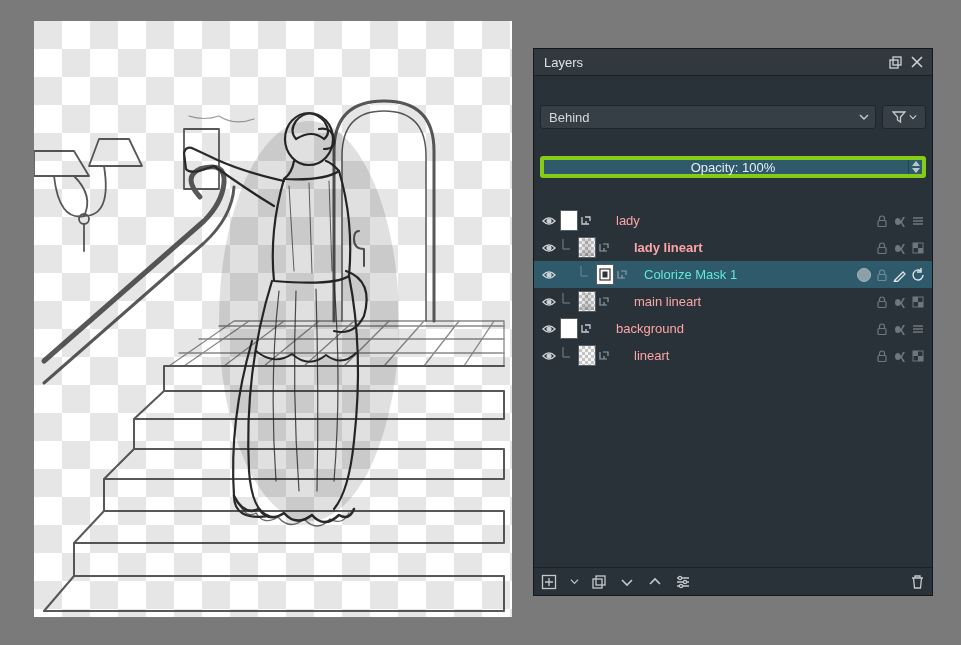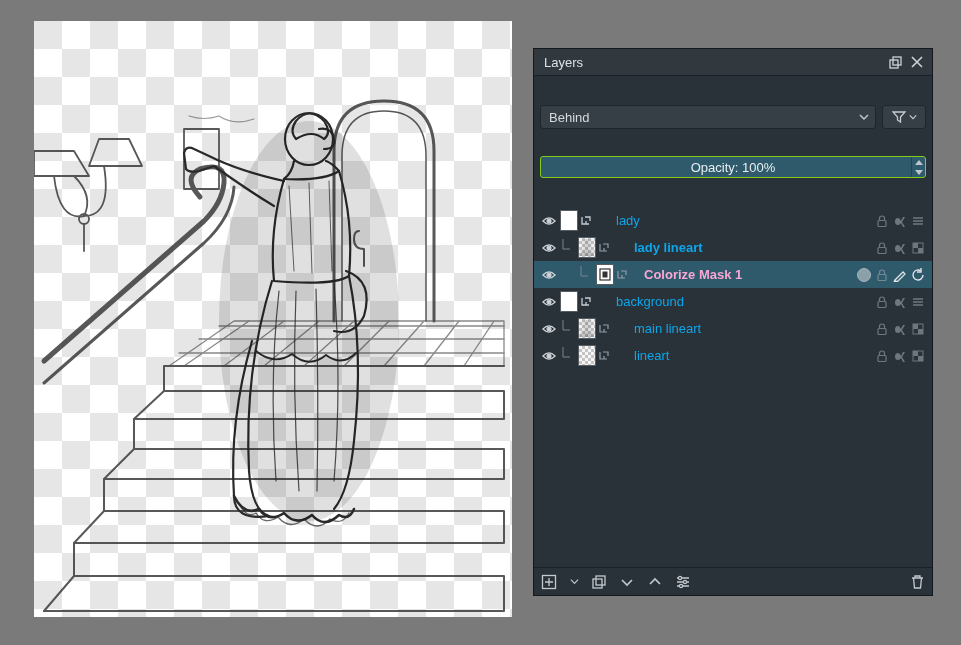--- a/index.html
+++ b/index.html
@@ -100,21 +100,21 @@
     cursor: pointer;
   }
 
   
   .opacity-row {
     padding: 0 6px 4px;
   }
   .opacity-slider {
     height: 22px;
     background: #2E5A6C;
-    border: 1px solid #84cc16;
+    border: 4px solid #84cc16;
     border-radius: 3px;
     position: relative;
     display: flex;
     align-items: center;
     justify-content: center;
     color: #E8EDF0;
     font-size: 13px;
   }
   .opacity-spin {
     position: absolute;
@@ -184,25 +184,25 @@
     width: 16px;
     height: 100%;
     display:inline-flex;
     align-items:center;
     justify-content:center;
     cursor:pointer;
   }
   .layer-name {
     flex: 1;
     padding-left: 6px;
-    color: #0ea5e9;
+    color: #fca5a5;
     font-size: 13px;
     white-space: nowrap;
   }
-  .layer-row.selected .layer-name { font-weight: 700; color: #f9a8d4; }
+  .layer-row.selected .layer-name { font-weight: 400; color: #5eead4; }
   .right-icons {
     display: flex;
     gap: 2px;
     align-items: center;
   }
   .ricon {
     width: 16px; height: 16px;
     display:inline-flex; align-items:center; justify-content:center;
     opacity: 0.55;
     cursor: pointer;
@@ -515,95 +515,95 @@
       </div>
       <div class="layer-row">
         <span class="vis-col">
           <svg class="eye" viewBox="0 0 16 12">
             <g fill="none" stroke="#CED3D7" stroke-width="1.3">
               <path d="M1 6 Q8 -1 15 6 Q8 13 1 6 Z"></path>
               <circle cx="8" cy="6" r="2.3" fill="#CED3D7"></circle>
             </g>
           </svg>
         </span>
-        <span class="thumb"></span>
+        <span class="tree-angle" style="width: 18px;">
+          <svg width="12" height="18" viewBox="0 0 12 18">
+            <path d="M3 0 L3 10 L10 10" fill="none" stroke="#7A848C" stroke-width="1"></path>
+          </svg>
+        </span>
+        <span class="thumb trans">
+          <span class="scribble"></span>
+        </span>
         <span class="collapse-arr">
           <svg width="10" height="10" viewBox="0 0 10 10">
-            <path d="M1 1 L1 8 L5 8 M5 5 L5 8 L8 8" fill="none" stroke="#C6CCD0" stroke-width="1.3"></path>
-            <path d="M4 1 L9 1 L9 5" fill="none" stroke="#C6CCD0" stroke-width="1.3"></path>
-          </svg>
-        </span>
-        <span class="layer-name" style="padding-left: 22px;">background</span>
+            <path d="M1 1 L1 8 L5 8 M5 5 L5 8 L8 8" fill="none" stroke="#949CA3" stroke-width="1.2"></path>
+            <path d="M4 1 L9 1 L9 5" fill="none" stroke="#949CA3" stroke-width="1.2"></path>
+          </svg>
+        </span>
+        <span class="layer-name" style="padding-left: 22px;">main lineart</span>
         <span class="right-icons">
           <span class="ricon">
             <svg viewBox="0 0 14 14">
               <g fill="none" stroke="#A8B0B6" stroke-width="1.2">
                 <rect x="3" y="6.5" width="8" height="6" rx="1"></rect>
                 <path d="M4.5 6.5 V4.5 a2.5 2.5 0 0 1 5 0 V6.5"></path>
               </g>
             </svg>
           </span>
           <span class="ricon">
             <svg viewBox="0 0 14 14">
               <path d="M5 11 Q2 11 2 7.5 Q2 4 5 4 Q7 4 8 7 L10 3 L12 3 L9 8 L12 13 L10 13 L8 9 Q7 11 5 11 Z" fill="#A8B0B6"></path>
             </svg>
           </span>
           <span class="ricon">
             <svg viewBox="0 0 14 14">
-              <g stroke="#A8B0B6" stroke-width="1.4">
-                <path d="M2 4 L12 4 M2 7 L12 7 M2 10 L12 10"></path>
+              <g>
+                <rect x="2" y="2" width="10" height="10" fill="none" stroke="#A8B0B6"></rect>
+                <rect x="2" y="2" width="5" height="5" fill="#A8B0B6"></rect>
+                <rect x="7" y="7" width="5" height="5" fill="#A8B0B6"></rect>
               </g>
             </svg>
           </span>
         </span>
       </div>
       <div class="layer-row">
         <span class="vis-col">
           <svg class="eye" viewBox="0 0 16 12">
             <g fill="none" stroke="#CED3D7" stroke-width="1.3">
               <path d="M1 6 Q8 -1 15 6 Q8 13 1 6 Z"></path>
               <circle cx="8" cy="6" r="2.3" fill="#CED3D7"></circle>
             </g>
           </svg>
         </span>
-        <span class="tree-angle" style="width: 18px;">
-          <svg width="12" height="18" viewBox="0 0 12 18">
-            <path d="M3 0 L3 10 L10 10" fill="none" stroke="#7A848C" stroke-width="1"></path>
-          </svg>
-        </span>
-        <span class="thumb trans">
-          <span class="scribble"></span>
-        </span>
+        <span class="thumb"></span>
         <span class="collapse-arr">
           <svg width="10" height="10" viewBox="0 0 10 10">
-            <path d="M1 1 L1 8 L5 8 M5 5 L5 8 L8 8" fill="none" stroke="#949CA3" stroke-width="1.2"></path>
-            <path d="M4 1 L9 1 L9 5" fill="none" stroke="#949CA3" stroke-width="1.2"></path>
-          </svg>
-        </span>
-        <span class="layer-name" style="padding-left: 22px;">main lineart</span>
+            <path d="M1 1 L1 8 L5 8 M5 5 L5 8 L8 8" fill="none" stroke="#C6CCD0" stroke-width="1.3"></path>
+            <path d="M4 1 L9 1 L9 5" fill="none" stroke="#C6CCD0" stroke-width="1.3"></path>
+          </svg>
+        </span>
+        <span class="layer-name" style="padding-left: 22px;">background</span>
         <span class="right-icons">
           <span class="ricon">
             <svg viewBox="0 0 14 14">
               <g fill="none" stroke="#A8B0B6" stroke-width="1.2">
                 <rect x="3" y="6.5" width="8" height="6" rx="1"></rect>
                 <path d="M4.5 6.5 V4.5 a2.5 2.5 0 0 1 5 0 V6.5"></path>
               </g>
             </svg>
           </span>
           <span class="ricon">
             <svg viewBox="0 0 14 14">
               <path d="M5 11 Q2 11 2 7.5 Q2 4 5 4 Q7 4 8 7 L10 3 L12 3 L9 8 L12 13 L10 13 L8 9 Q7 11 5 11 Z" fill="#A8B0B6"></path>
             </svg>
           </span>
           <span class="ricon">
             <svg viewBox="0 0 14 14">
-              <g>
-                <rect x="2" y="2" width="10" height="10" fill="none" stroke="#A8B0B6"></rect>
-                <rect x="2" y="2" width="5" height="5" fill="#A8B0B6"></rect>
-                <rect x="7" y="7" width="5" height="5" fill="#A8B0B6"></rect>
+              <g stroke="#A8B0B6" stroke-width="1.4">
+                <path d="M2 4 L12 4 M2 7 L12 7 M2 10 L12 10"></path>
               </g>
             </svg>
           </span>
         </span>
       </div>
       <div class="layer-row">
         <span class="vis-col">
           <svg class="eye" viewBox="0 0 16 12">
             <g fill="none" stroke="#CED3D7" stroke-width="1.3">
               <path d="M1 6 Q8 -1 15 6 Q8 13 1 6 Z"></path>

